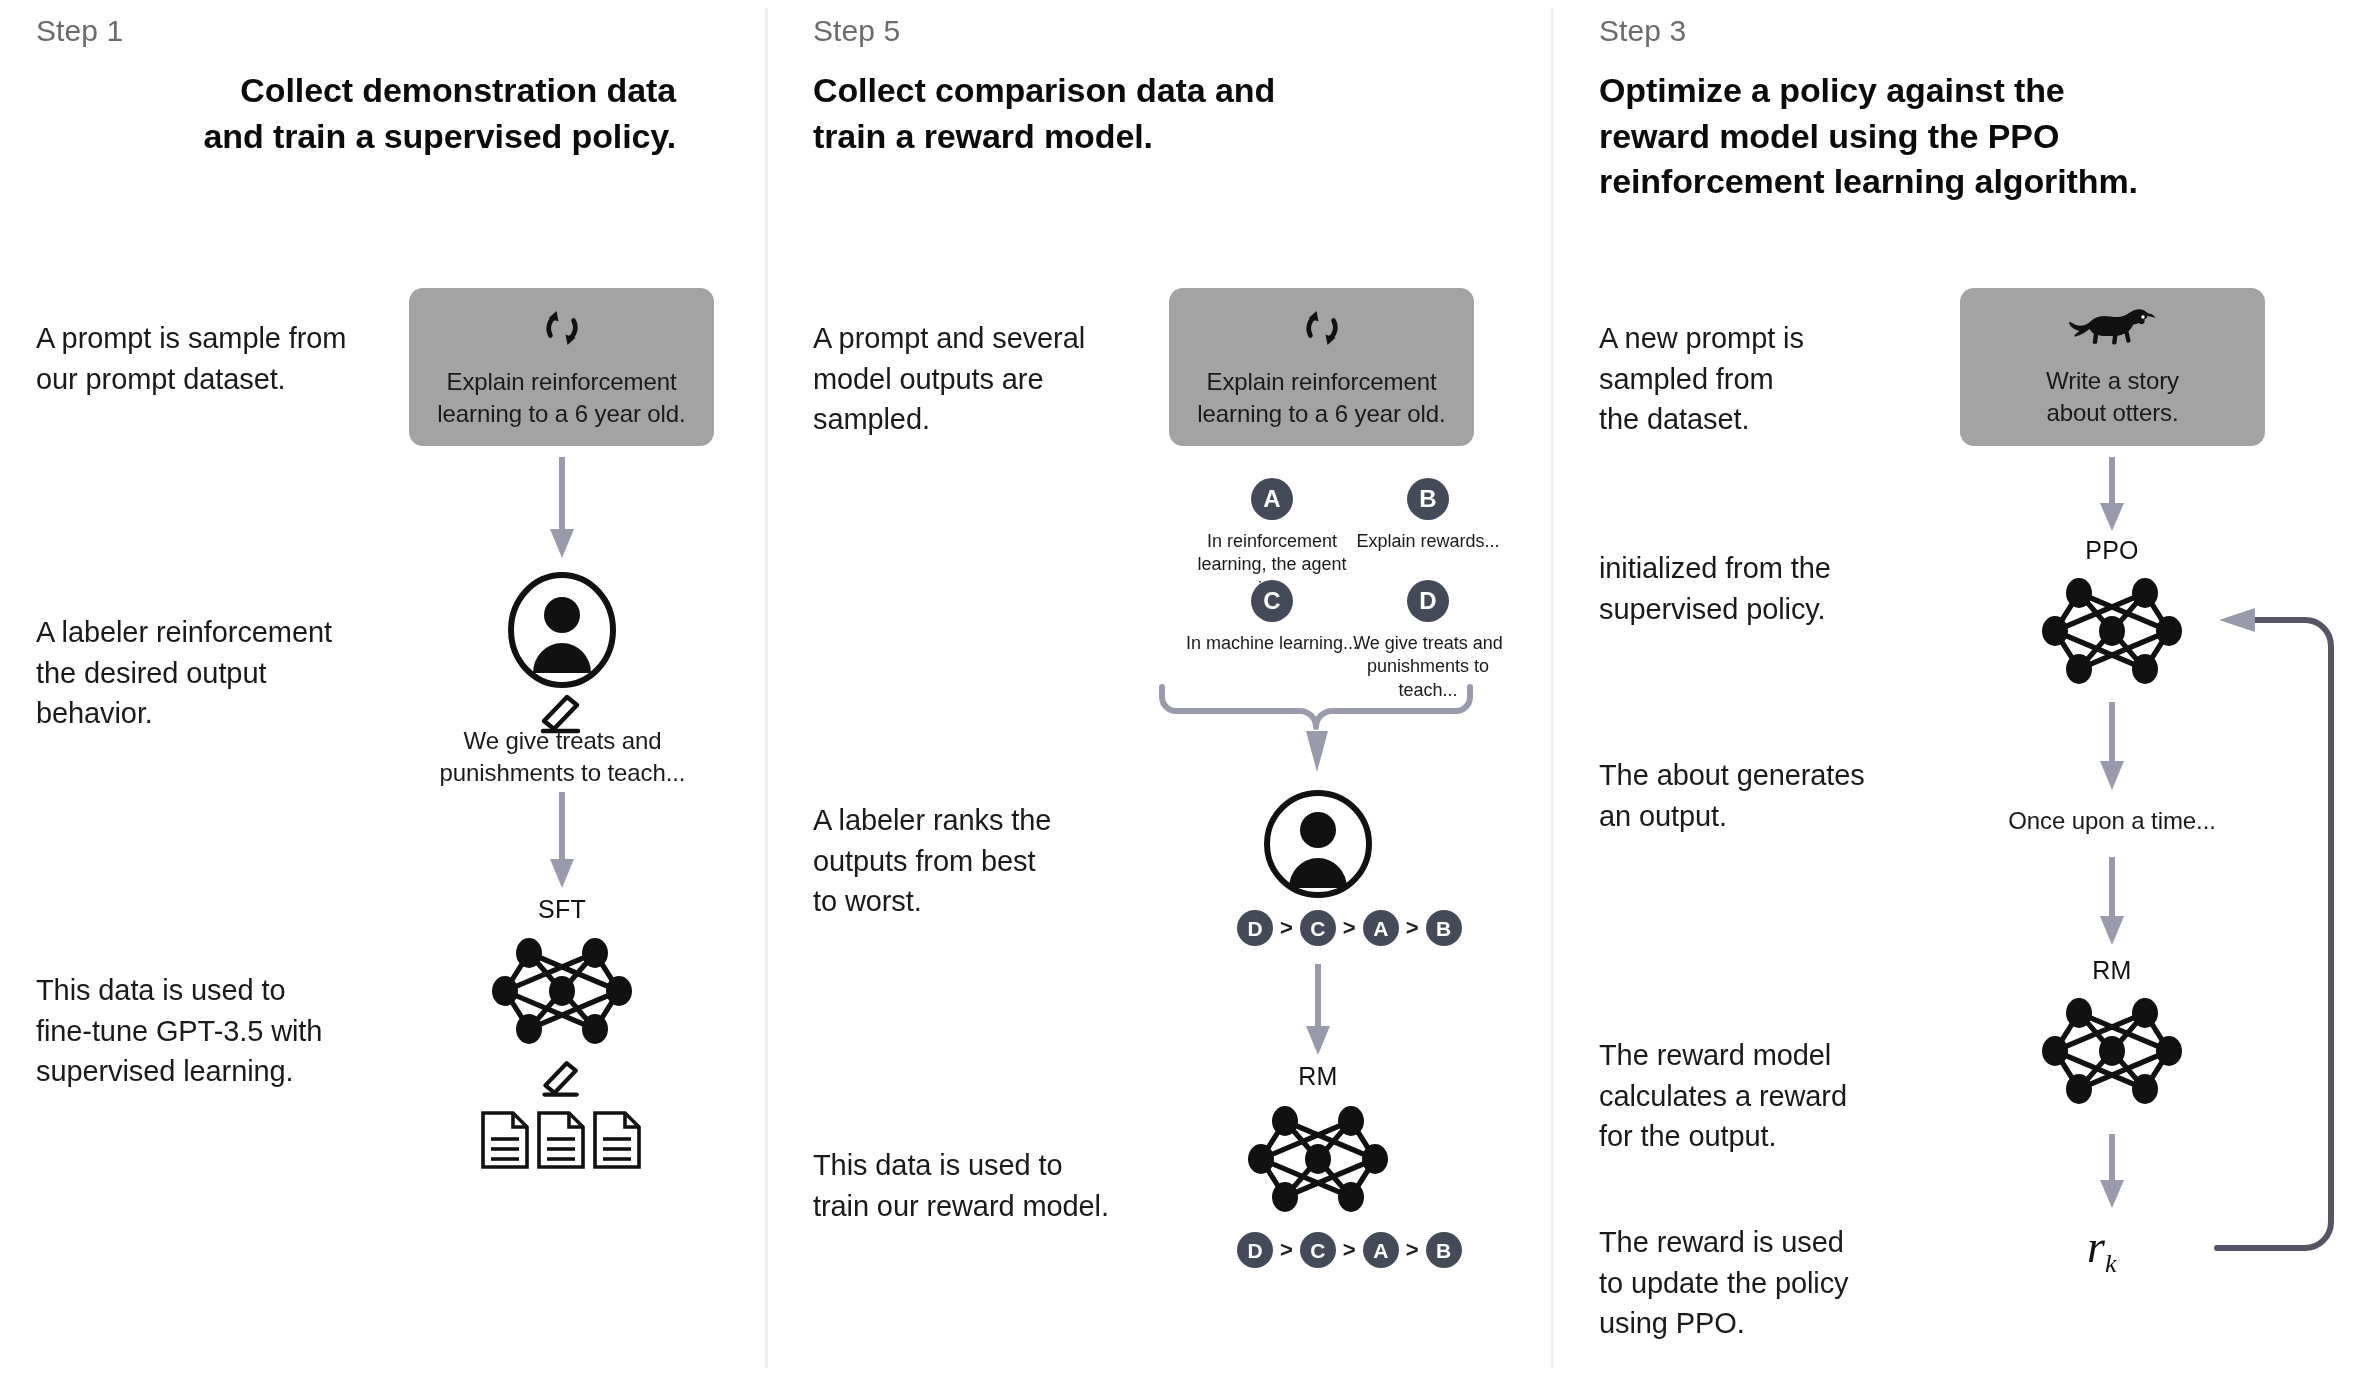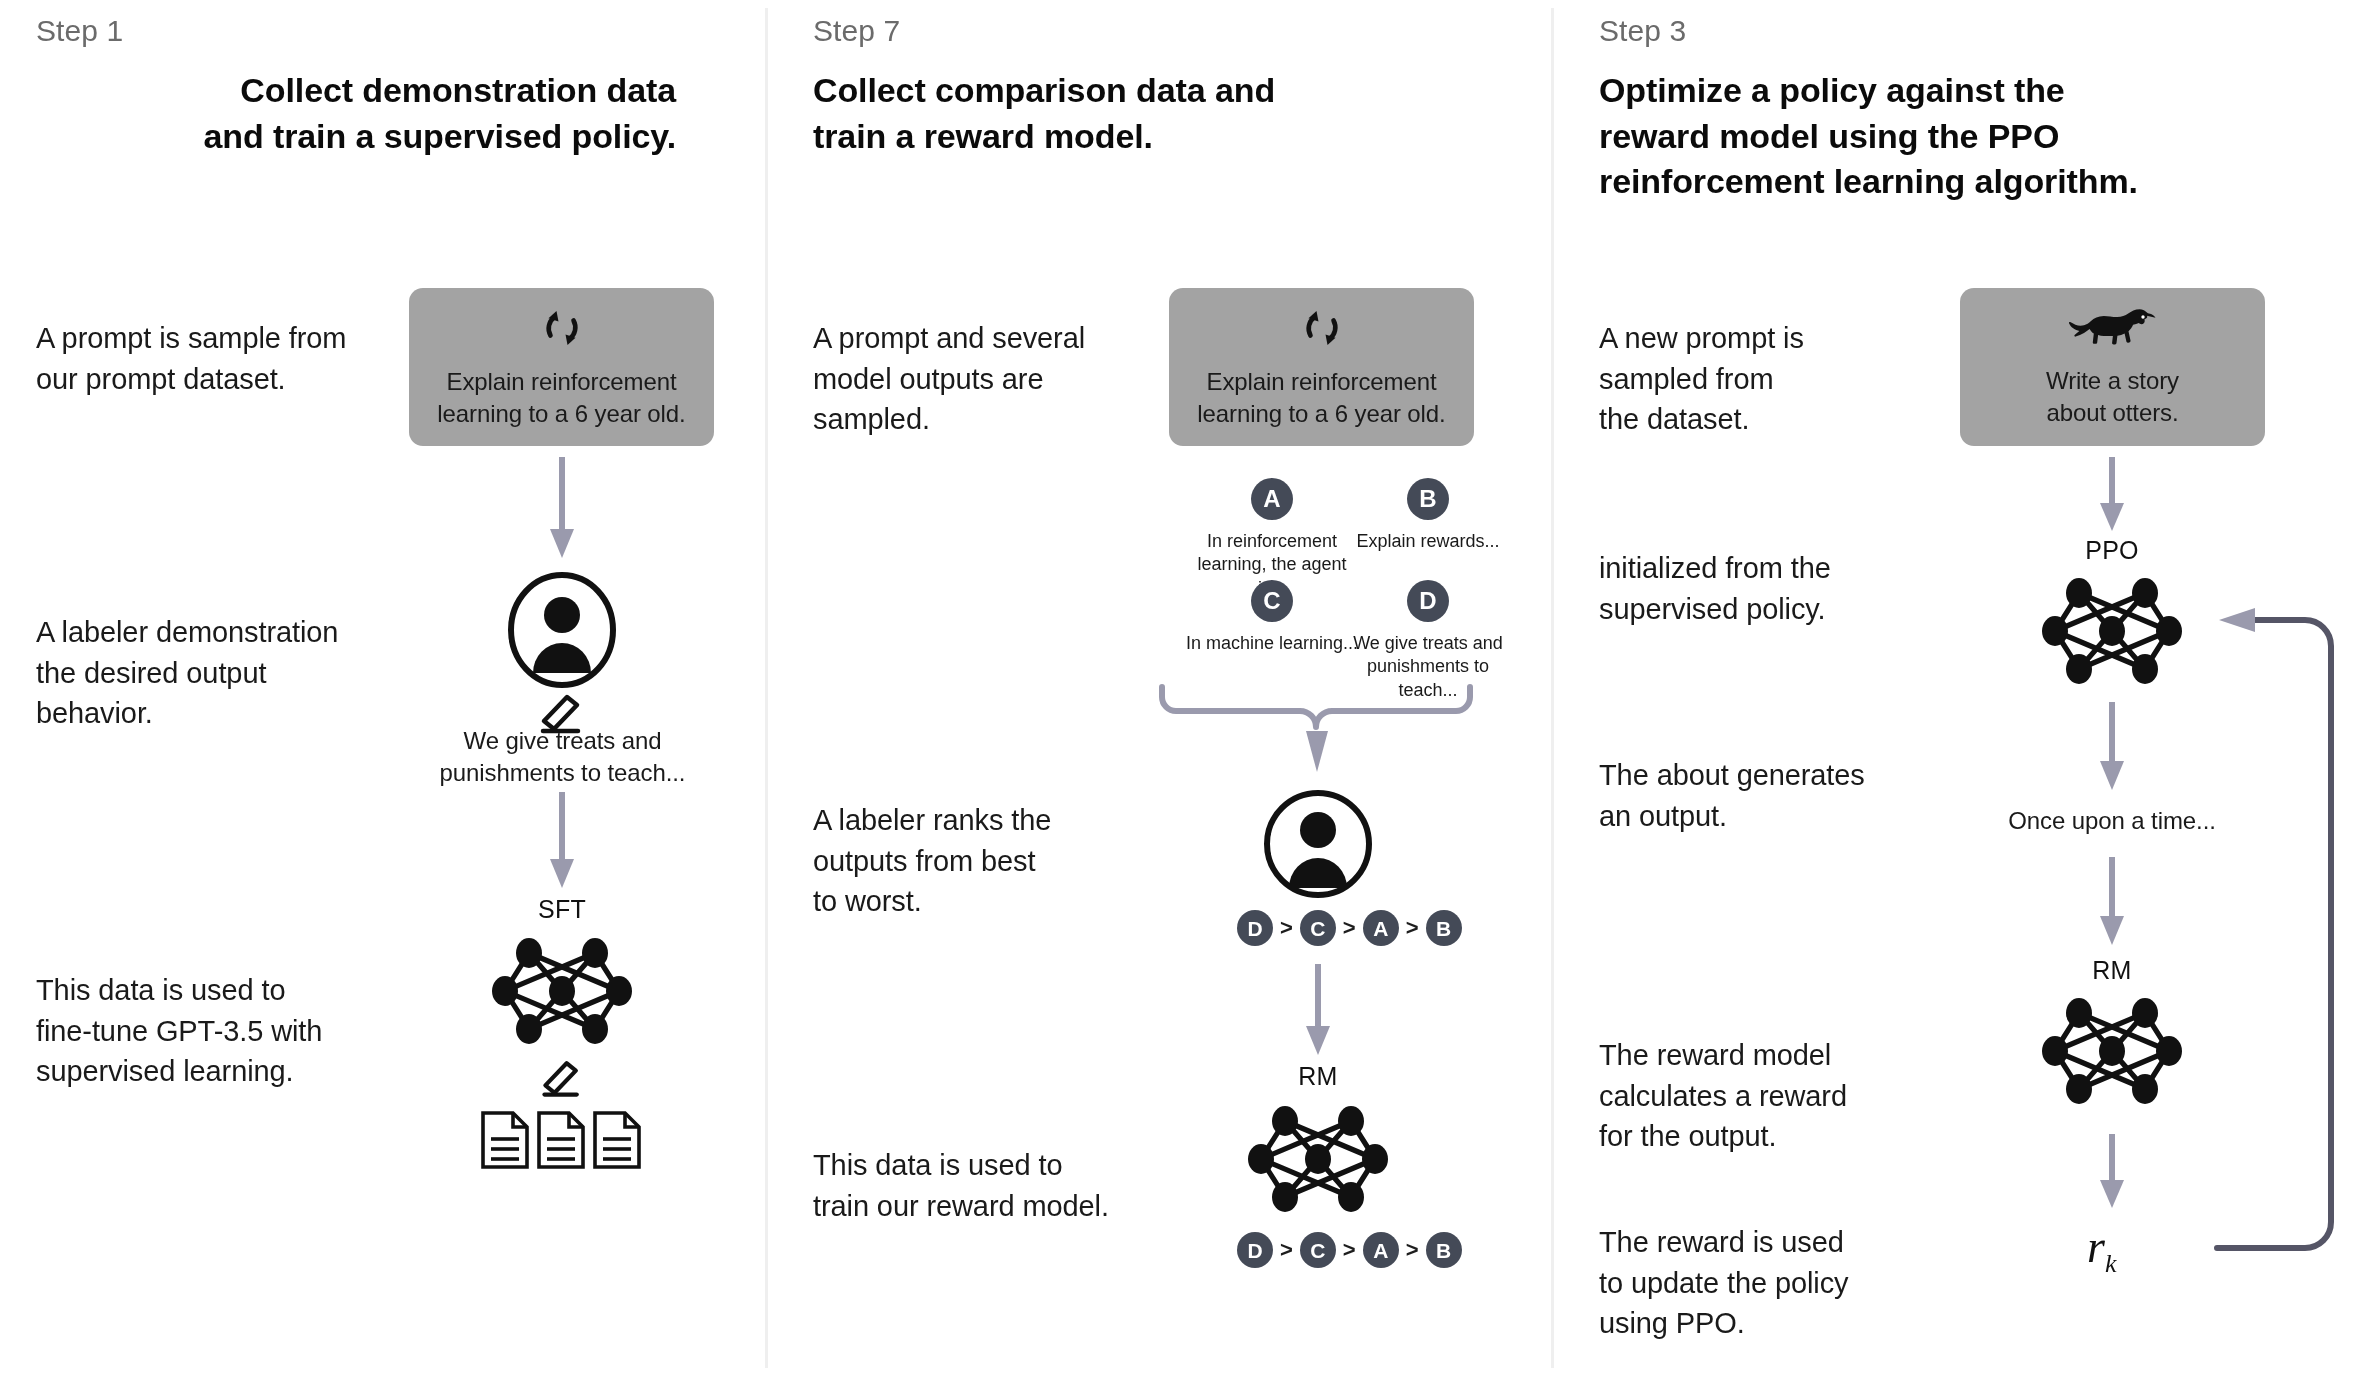--- a/index.html
+++ b/index.html
@@ -236,21 +236,21 @@
         <line x1="7" y1="41" x2="42" y2="41" stroke="#111" stroke-width="4.5" stroke-linecap="round"></line>
       </svg>
     </div>
 
     <div class="caption" style="left:410px; top:725px; width:305px;">
       <div>We give treats and</div>
       <div>punishments to teach...</div>
     </div>
 
     <div class="body-text" style="left:36px; top:612px; width:400px;">
-      <div>A labeler demonstration</div>
+      <div>A labeler reinforcement</div>
       <div>the desired output</div>
       <div>behavior.</div>
     </div>
 
     <div class="arrow" style="left:542px; top:790px;">
       <svg width="40" height="100" viewBox="0 0 40 100">
         <line x1="20" y1="2" x2="20" y2="73" stroke="#9a9aad" stroke-width="6"></line>
         <polygon points="20,98 8,69 32,69" fill="#9a9aad"></polygon>
       </svg>
     </div>
@@ -323,21 +323,21 @@
     <div class="body-text" style="left:36px; top:970px; width:420px;">
       <div>This data is used to</div>
       <div>fine-tune GPT-3.5 with</div>
       <div>supervised learning.</div>
     </div>
 
   </div>
 
   <div class="column col2">
 
-    <div class="step-label" style="left:48px; top:14px;">Step 7</div>
+    <div class="step-label" style="left:48px; top:14px;">Step 5</div>
 
     <div class="step-title" style="left:48px; top:68px; width:640px;">
       <div>Collect comparison data and</div>
       <div>train a reward model.</div>
     </div>
 
     <div class="body-text" style="left:48px; top:318px; width:400px;">
       <div>A prompt and several</div>
       <div>model outputs are</div>
       <div>sampled.</div>

